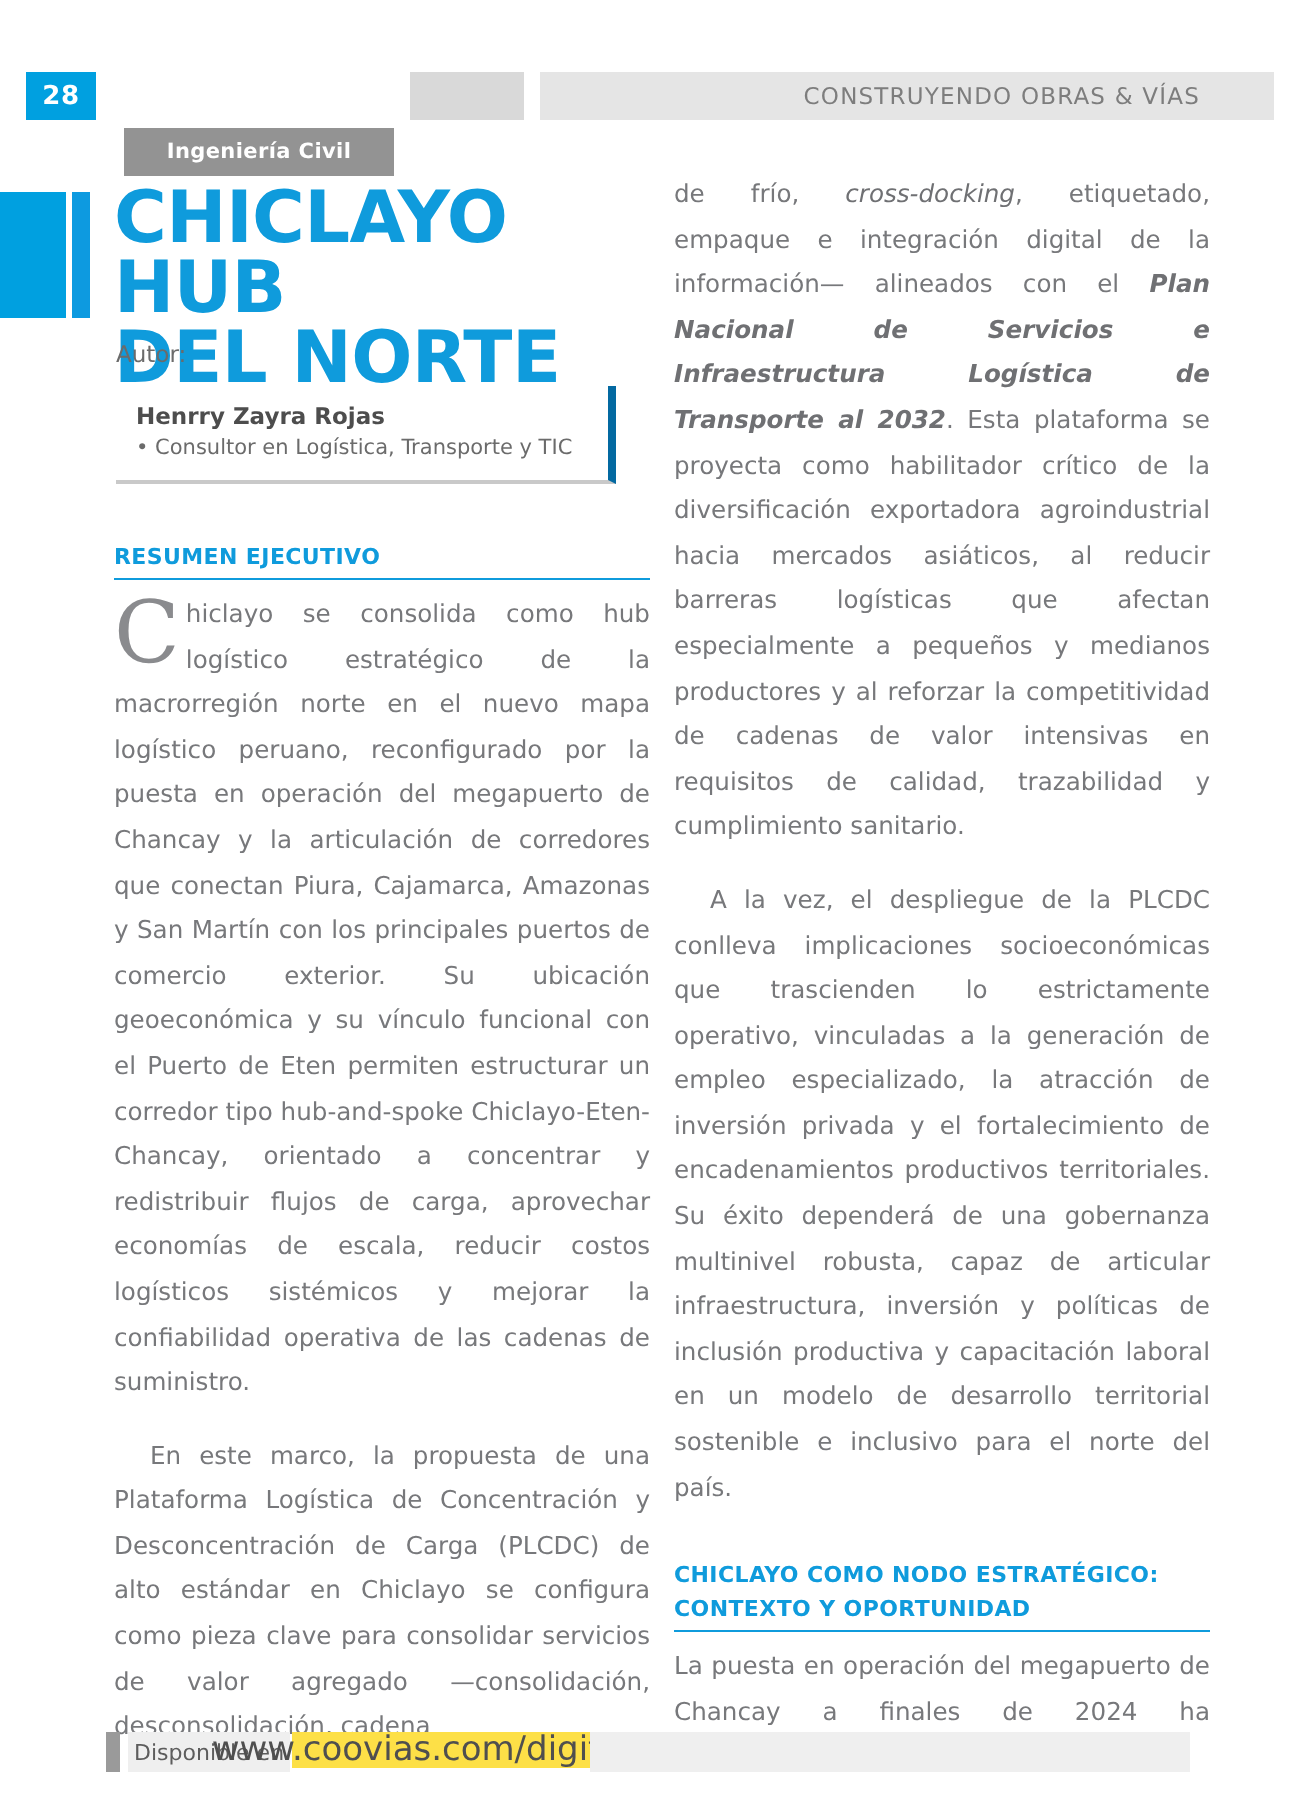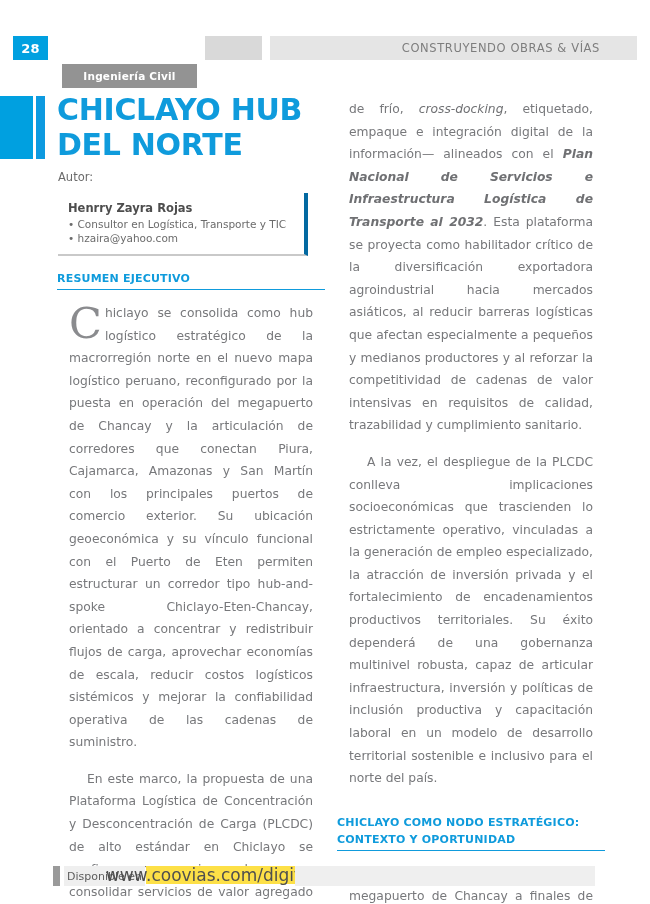--- a/index.html
+++ b/index.html
@@ -81,21 +81,21 @@
     position: absolute;
     left: 36px; top: 96px;
     width: 9px; height: 63px;
     background: #0d9ae0;
   }
   .article-title {
     position: absolute;
     left: 57px; top: 92px;
     width: 268px;
     color: #0F9BDC;
-    font-size: 30px;
+    font-size: 36px;
     font-weight: bold;
     line-height: 35px;
     letter-spacing: -0.3px;
     font-family: "DejaVu Sans", sans-serif;
   }
   .author-label {
     position: absolute;
     left: 58px; top: 170px;
     font-size: 11.5px;
     color: #6b6b6b;
@@ -134,21 +134,21 @@
     color: #0F9BDC;
     font-size: 11px;
     font-weight: bold;
     letter-spacing: .2px;
     line-height: 17px;
     border-bottom: 1.6px solid #0F9BDC;
     padding-bottom: 2px;
     margin-bottom: 6px;
   }
   p.body {
-    margin: 12px;
+    margin: 0;
     color: #77787b;
     font-size: 12.3px;
     line-height: 22.6px;
     text-align: justify;
     text-justify: inter-word;
     font-family: "DejaVu Sans", sans-serif;
   }
   p.body + p.body { text-indent: 18px; }
   p.body em { font-style: italic; font-weight: bold; color: #6f7073; }
   p.body em.plain { font-weight: normal; }
@@ -205,21 +205,20 @@
 <div class="article-title">
   <span>CHICLAYO HUB</span><br>
   <span>DEL NORTE</span>
 </div>
 
 <div class="author-label">Autor:</div>
 
 <div class="author-box">
   <div class="author-name">Henrry Zayra Rojas</div>
   <div class="author-line">• Consultor en Logística, Transporte y TIC</div>
-  <div class="author-line">• hzaira@yahoo.com</div>
 </div>
 
 <div class="col col-left" style="top:270px;">
   <div class="sec-head">RESUMEN EJECUTIVO</div>
 
   <p class="body dropcap-wrap">
     <span class="dropcap">C</span><span>hiclayo se consolida como hub logístico estratégico de la macrorregión norte en el nuevo mapa logístico peruano, reconfigurado por la puesta en operación del megapuerto de Chancay y la articulación de corredores que conectan Piura, Cajamarca, Amazonas y San Martín con los principales puertos de comercio exterior. Su ubicación geoeconómica y su vínculo funcional con el Puerto de Eten permiten estructurar un corredor tipo hub-and-spoke Chiclayo-Eten-Chancay, orientado a concentrar y redistribuir flujos de carga, aprovechar economías de escala, reducir costos logísticos sistémicos y mejorar la confiabilidad operativa de las cadenas de suministro.</span>
   </p>
 
   <p class="body" style="margin-top:14px;">En este marco, la propuesta de una Plataforma Logística de Concentración y Desconcentración de Carga (PLCDC) de alto estándar en Chiclayo se configura como pieza clave para consolidar servicios de valor agregado —consolidación, desconsolidación, cadena</p>

